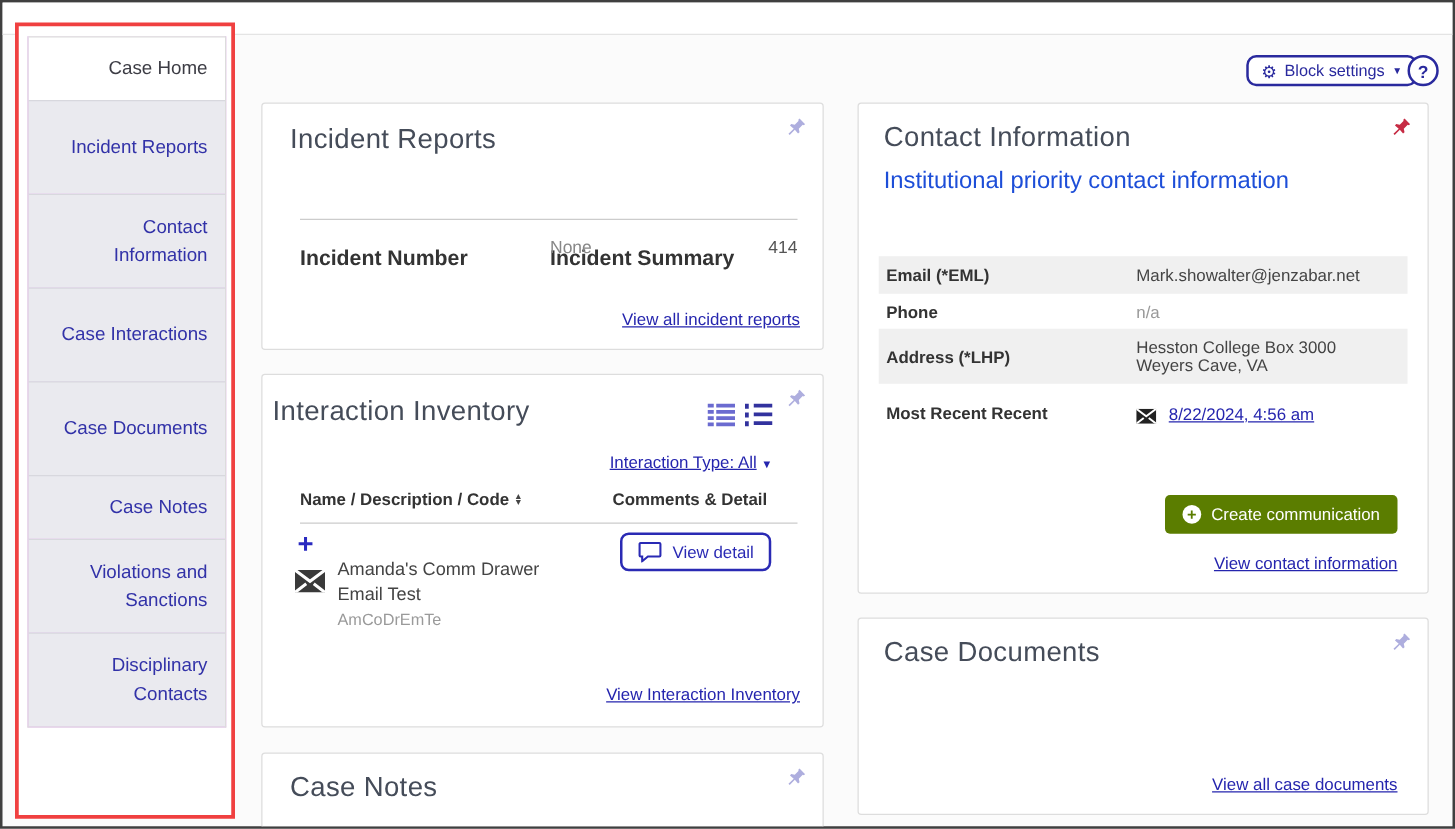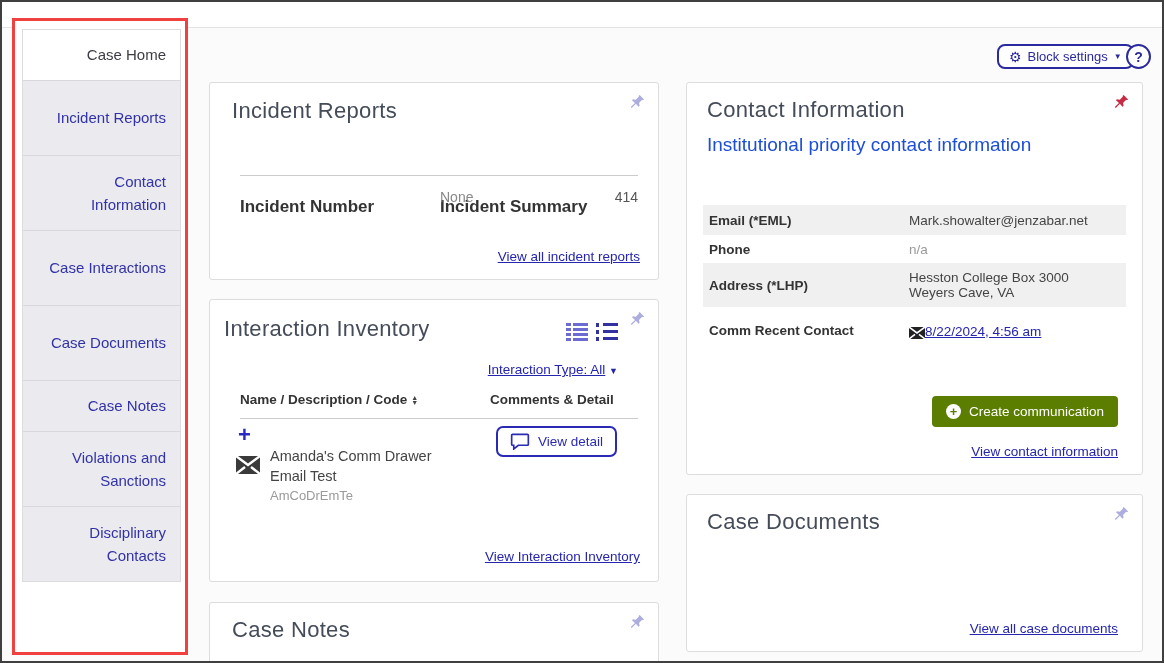--- a/index.html
+++ b/index.html
@@ -33,21 +33,21 @@
   #card-incidents { left:207px; top:80px; width:450px; height:198px; }
   #card-incidents .card-title { position:absolute; left:22px; top:15px; }
   .tbl-head { position:absolute; left:30px; right:20px; top:68px; display:flex; font-size:17px; font-weight:bold; color:#333;margin-top:46px; }
   .tbl-head .c2 { position:absolute; left:200px; }
   .tbl-divider { position:absolute; left:30px; right:20px; top:92px; border-top:1px solid #ccc; }
   .tbl-row { position:absolute; left:30px; right:20px; top:106px; font-size:14px; color:#555;text-align:right; }
   .tbl-row .c2 { position:absolute; left:200px; color:#888; }
   #card-incidents .link-row { bottom:14px; }
 
   #card-interactions { left:207px; top:297px; width:450px; height:283px; }
-  #card-interactions .card-title { position:absolute; left:14px; top:16px; }
+  #card-interactions .card-title { position:absolute; left:8px; top:16px; }
   .list-icons { position:absolute; right:40px; top:22px; display:flex; gap:8px; }
   .list-icons svg { width:22px; height:20px; cursor:pointer; }
   .filter-link { position:absolute; right:40px; top:62px; font-size:13.5px; color:#2525ae; cursor:pointer; }
   .filter-link .lbl { text-decoration:underline; }
   .filter-link .caret { color:#2525ae; font-size:9px; }
   .ii-head { position:absolute; left:30px; right:20px; top:92px; font-size:13.5px; font-weight:bold; color:#333; }
   .ii-head .c2 { position:absolute; left:250px; }
   .sort-arrows { display:inline-flex; flex-direction:column; vertical-align:middle; margin-left:4px; font-size:7px; line-height:5px; color:#444; cursor:pointer; }
   .ii-divider { position:absolute; left:30px; right:20px; top:118px; border-top:1px solid #ccc; }
   .row-plus { position:absolute; left:28px; top:124px; font-size:22px; font-weight:bold; color:#2a2ac0; line-height:1; cursor:pointer; }
@@ -65,21 +65,21 @@
   #card-contact { left:684px; top:80px; width:457px; height:393px; }
   #card-contact .card-title { position:absolute; left:20px; top:14px; }
   .card-subtitle { position:absolute; left:20px; top:48px; width:330px; font-size:19px; color:#1d4ed8; line-height:1.45; font-weight:400; }
   .fields { position:absolute; left:16px; right:16px; top:122px; font-size:13.5px; }
   .frow { display:flex; padding:14px 6px; }
   .frow.alt { background:#f0f0f0; }
   .frow .flabel { width:200px; font-weight:bold; color:#333; display:flex; align-items:center; }
   .frow .fvalue { flex:1; color:#444; display:flex; flex-direction:column; justify-content:center; }
   .fvalue.dim { color:#999; }
   .frow.mrc .flabel { width:200px; line-height:1.5; align-items:flex-start; }
-  .mrc-val { display:flex; align-items:flex-end; gap:0; padding-top:18px; }
+  .mrc-val { display:flex; align-items:flex-end; gap:10px; padding-top:18px; }
   .mini-env { width:16px; height:12px; color:#222; display:inline-block; }
   .green-btn { position:absolute; right:24px; top:313px; display:inline-flex; align-items:center; gap:8px; padding:8px 14px; background:#5b7d00; border:none; border-radius:4px; color:#fff; font-size:13.5px; cursor:pointer; }
   .plus-disc { width:15px; height:15px; background:#fff; color:#5b7d00; border-radius:50%; font-size:13px; font-weight:bold; line-height:15px; text-align:center; }
   #card-contact .link-row { bottom:14px; }
 
   #card-docs { left:684px; top:492px; width:457px; height:158px; }
   #card-docs .card-title { position:absolute; left:20px; top:14px; }
   .empty-text { position:absolute; left:0; right:0; top:78px; text-align:center; font-size:14px; color:#777; }
   #card-docs .link-row { bottom:14px; }
 </style>
@@ -220,21 +220,21 @@
         <span class="fvalue dim">n/a</span>
       </div>
       <div class="frow alt" style="height:44px;">
         <span class="flabel">Address (*LHP)</span>
         <span class="fvalue">
             <span>Hesston College Box 3000</span>
             <span>Weyers Cave, VA</span>
           </span>
       </div>
       <div class="frow mrc" style="height:46px;">
-        <span class="flabel">Comm Recent Contact</span>
+        <span class="flabel">Most Recent Recent</span>
         <span class="mrc-val">
           <span class="mini-env"><svg viewBox="0 0 24 18">
                 <rect width="24" height="18" fill="currentColor"></rect>
                 <path d="M0 0l12 9L24 0M0 18l9-7M24 18l-9-7" stroke="#fff" stroke-width="2.4" fill="none"></path>
               </svg></span>
           <a class="card-link">8/22/2024, 4:56 am</a>
         </span>
       </div>
     </div>
     <button class="green-btn">

